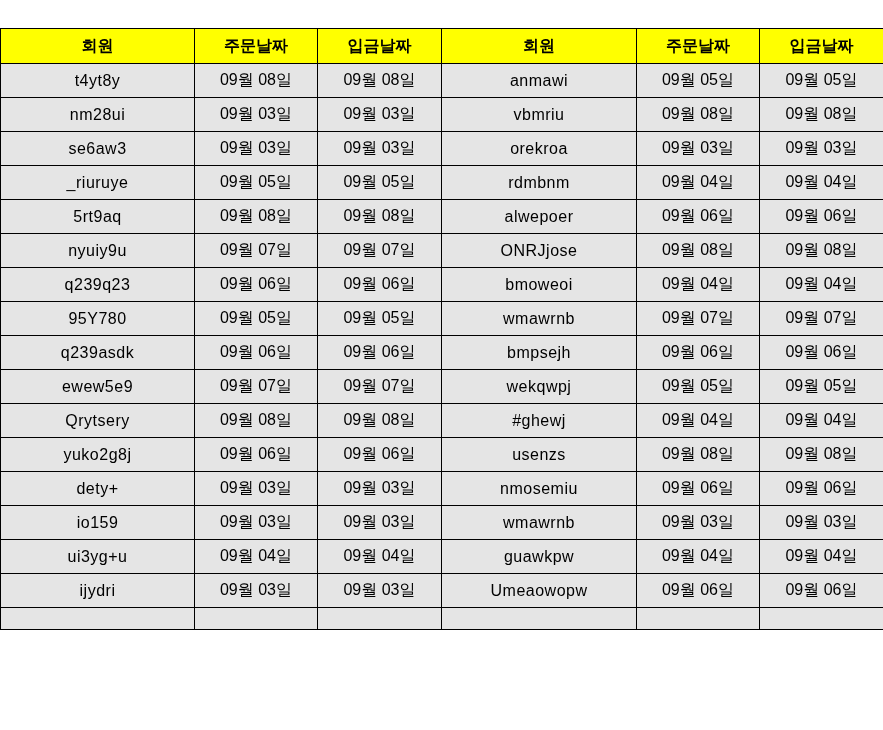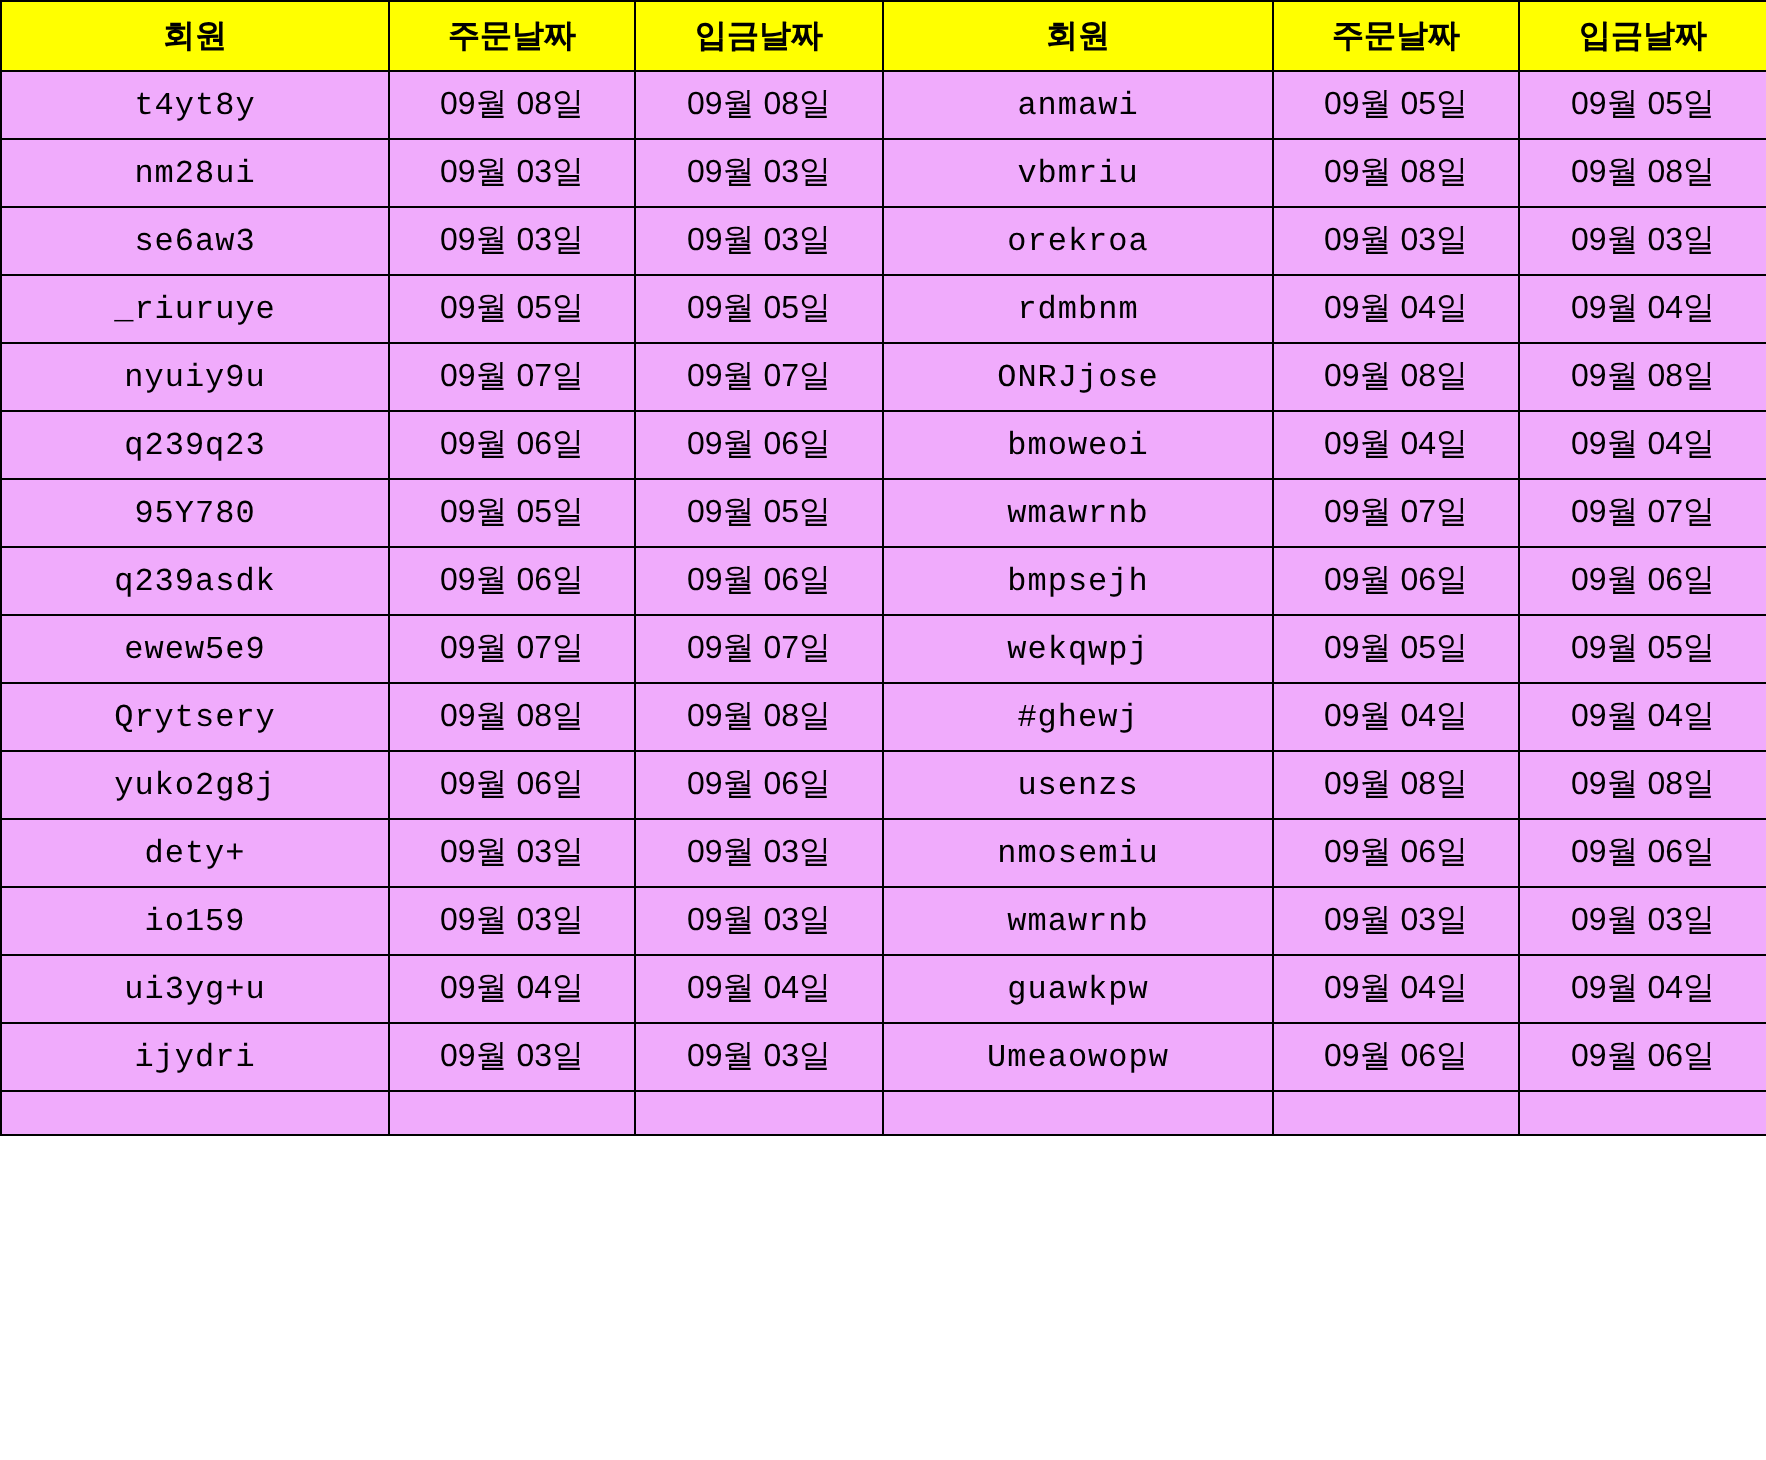--- a/index.html
+++ b/index.html
@@ -10,21 +10,22 @@
   body {
     width: 883px;
     height: 730px;
     overflow: hidden;
     font-family: "Liberation Sans", sans-serif;
   }
   table.member-table {
     border-collapse: collapse;
     table-layout: fixed;
     width: 883px;
-    background: #f0abfc;
+    background: #e5e5e5;
+    margin-top: 28px;
   }
   table.member-table col.c-member { width: 194px; }
   table.member-table col.c-order  { width: 123px; }
   table.member-table col.c-pay    { width: 124px; }
   table.member-table col.c-member2{ width: 195px; }
   table.member-table col.c-order2 { width: 123px; }
   table.member-table col.c-pay2   { width: 124px; }
 
   table.member-table th,
   table.member-table td {
@@ -40,21 +41,21 @@
     overflow: hidden;
   }
   table.member-table thead th {
     background: #ffff00;
     font-weight: bold;
     font-size: 16px;
     height: 35px;
     font-family: "Liberation Sans", sans-serif;
   }
   td.id-cell {
-    font-family: Liberation Mono, monospace;
+    font-family: Liberation Sans, sans-serif;
     font-size: 15px;
     letter-spacing: 0.5px;
   }
   td.date-cell {
     font-family: "Liberation Sans", sans-serif;
     font-size: 15px;
   }
   tr.last-row td {
     height: 22px;
   }
@@ -108,20 +109,28 @@
       </tr>
       <tr>
         <td class="id-cell">_riuruye</td>
         <td class="date-cell">09월 05일</td>
         <td class="date-cell">09월 05일</td>
         <td class="id-cell">rdmbnm</td>
         <td class="date-cell">09월 04일</td>
         <td class="date-cell">09월 04일</td>
       </tr>
       <tr>
+        <td class="id-cell">5rt9aq</td>
+        <td class="date-cell">09월 08일</td>
+        <td class="date-cell">09월 08일</td>
+        <td class="id-cell">alwepoer</td>
+        <td class="date-cell">09월 06일</td>
+        <td class="date-cell">09월 06일</td>
+      </tr>
+      <tr>
         <td class="id-cell">nyuiy9u</td>
         <td class="date-cell">09월 07일</td>
         <td class="date-cell">09월 07일</td>
         <td class="id-cell">ONRJjose</td>
         <td class="date-cell">09월 08일</td>
         <td class="date-cell">09월 08일</td>
       </tr>
       <tr>
         <td class="id-cell">q239q23</td>
         <td class="date-cell">09월 06일</td>

